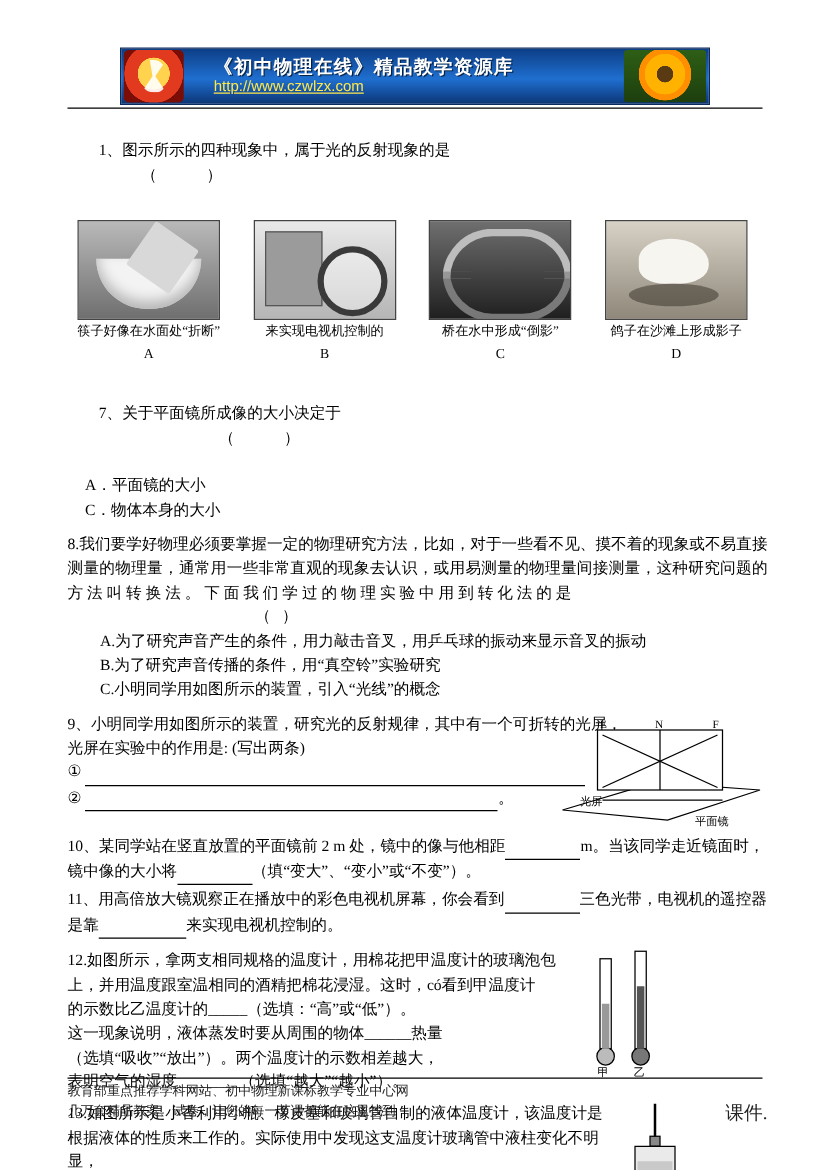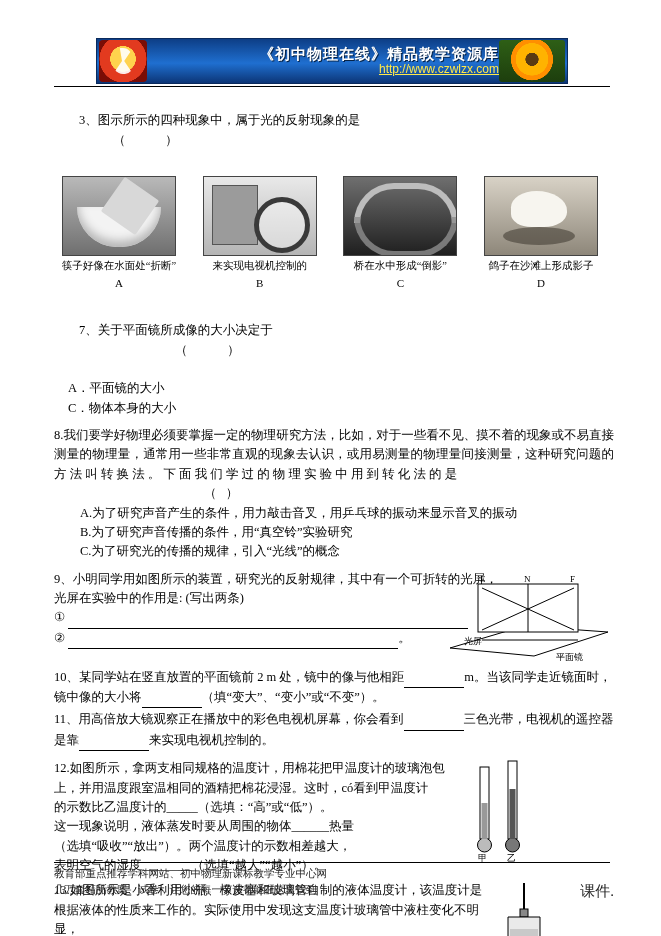--- a/index.html
+++ b/index.html
@@ -29,21 +29,21 @@
     margin-left:2px;
     position:relative;
   }
   .banner-logo:after{
     content:"";position:absolute;left:12px;top:8px;width:22px;height:26px;
     background:#fff;border-radius:50% 50% 40% 60%;
     clip-path:polygon(40% 0,100% 0,60% 50%,100% 100%,10% 100%,50% 50%);
     opacity:.9;
   }
   .banner-text{
-    flex:1;text-align:right;line-height:1.05;
+    flex:1;text-align:left;line-height:1.05;padding-left:24px;
   }
   .banner-title{
     color:#ffffff;font-size:15px;font-weight:bold;letter-spacing:1px;
     text-shadow:1px 1px 0 #062347;
   }
   .banner-url{
     color:#ffe94a;font-size:12px;font-family:Liberation Sans, sans-serif;
     text-decoration:underline;
   }
   .banner-flower{
@@ -122,21 +122,21 @@
     <div class="banner-flower"></div>
   </div>
 
   <div class="hr-top"></div>
   <div class="hr-bottom"></div>
 
   <div class="body-wrap">
 
     <div class="q">
       <div class="q-line">
-        <span>3、图示所示的四种现象中，属于光的反射现象的是</span>
+        <span>1、图示所示的四种现象中，属于光的反射现象的是</span>
         <span style="margin-left:34px" class="paren">（      ）</span>
       </div>
       <div class="img-row">
         <div class="img-cell">
           <div class="photo ph-a"></div>
           <div class="cap">筷子好像在水面处“折断”</div>
           <div class="letter">A</div>
         </div>
         <div class="img-cell">
           <div class="photo ph-b"></div>
@@ -167,21 +167,21 @@
       <div class="opt-row indent">
         <div>C．物体本身的大小</div>
       </div>
     </div>
 
     <div class="q" style="margin-top:8px">
       <div style="text-align:justify">8.我们要学好物理必须要掌握一定的物理研究方法，比如，对于一些看不见、摸不着的现象或不易直接测量的物理量，通常用一些非常直观的现象去认识，或用易测量的物理量间接测量，这种研究问题的 方 法 叫 转 换 法 。 下 面 我 们 学 过 的 物 理 实 验 中 用 到 转 化 法 的 是</div>
       <div style="margin-left:150px" class="paren">（      ）</div>
       <div class="indent2">A.为了研究声音产生的条件，用力敲击音叉，用乒乓球的振动来显示音叉的振动</div>
       <div class="indent2">B.为了研究声音传播的条件，用“真空铃”实验研究</div>
-      <div class="indent2">C.为了研究光的传播的规律，引入“光线”的概念</div>
+      <div class="indent2">C.小明同学用如图所示的装置，引入“光线”的概念</div>
     </div>
 
     <div class="q q-body" style="margin-top:8px;min-height:96px">
       <div class="fig9">
         <svg width="176" height="92" viewBox="0 0 176 92">
           <polygon points="12,78 86,56 170,62 96,86" fill="#ffffff" stroke="#000"></polygon>
           <line x1="44" y1="70" x2="140" y2="70" stroke="#000"></line>
           <rect x="40" y="14" width="100" height="48" fill="#fff" stroke="#000"></rect>
           <line x1="90" y1="14" x2="90" y2="62" stroke="#000"></line>
           <line x1="44" y1="60" x2="136" y2="18" stroke="#000"></line>

